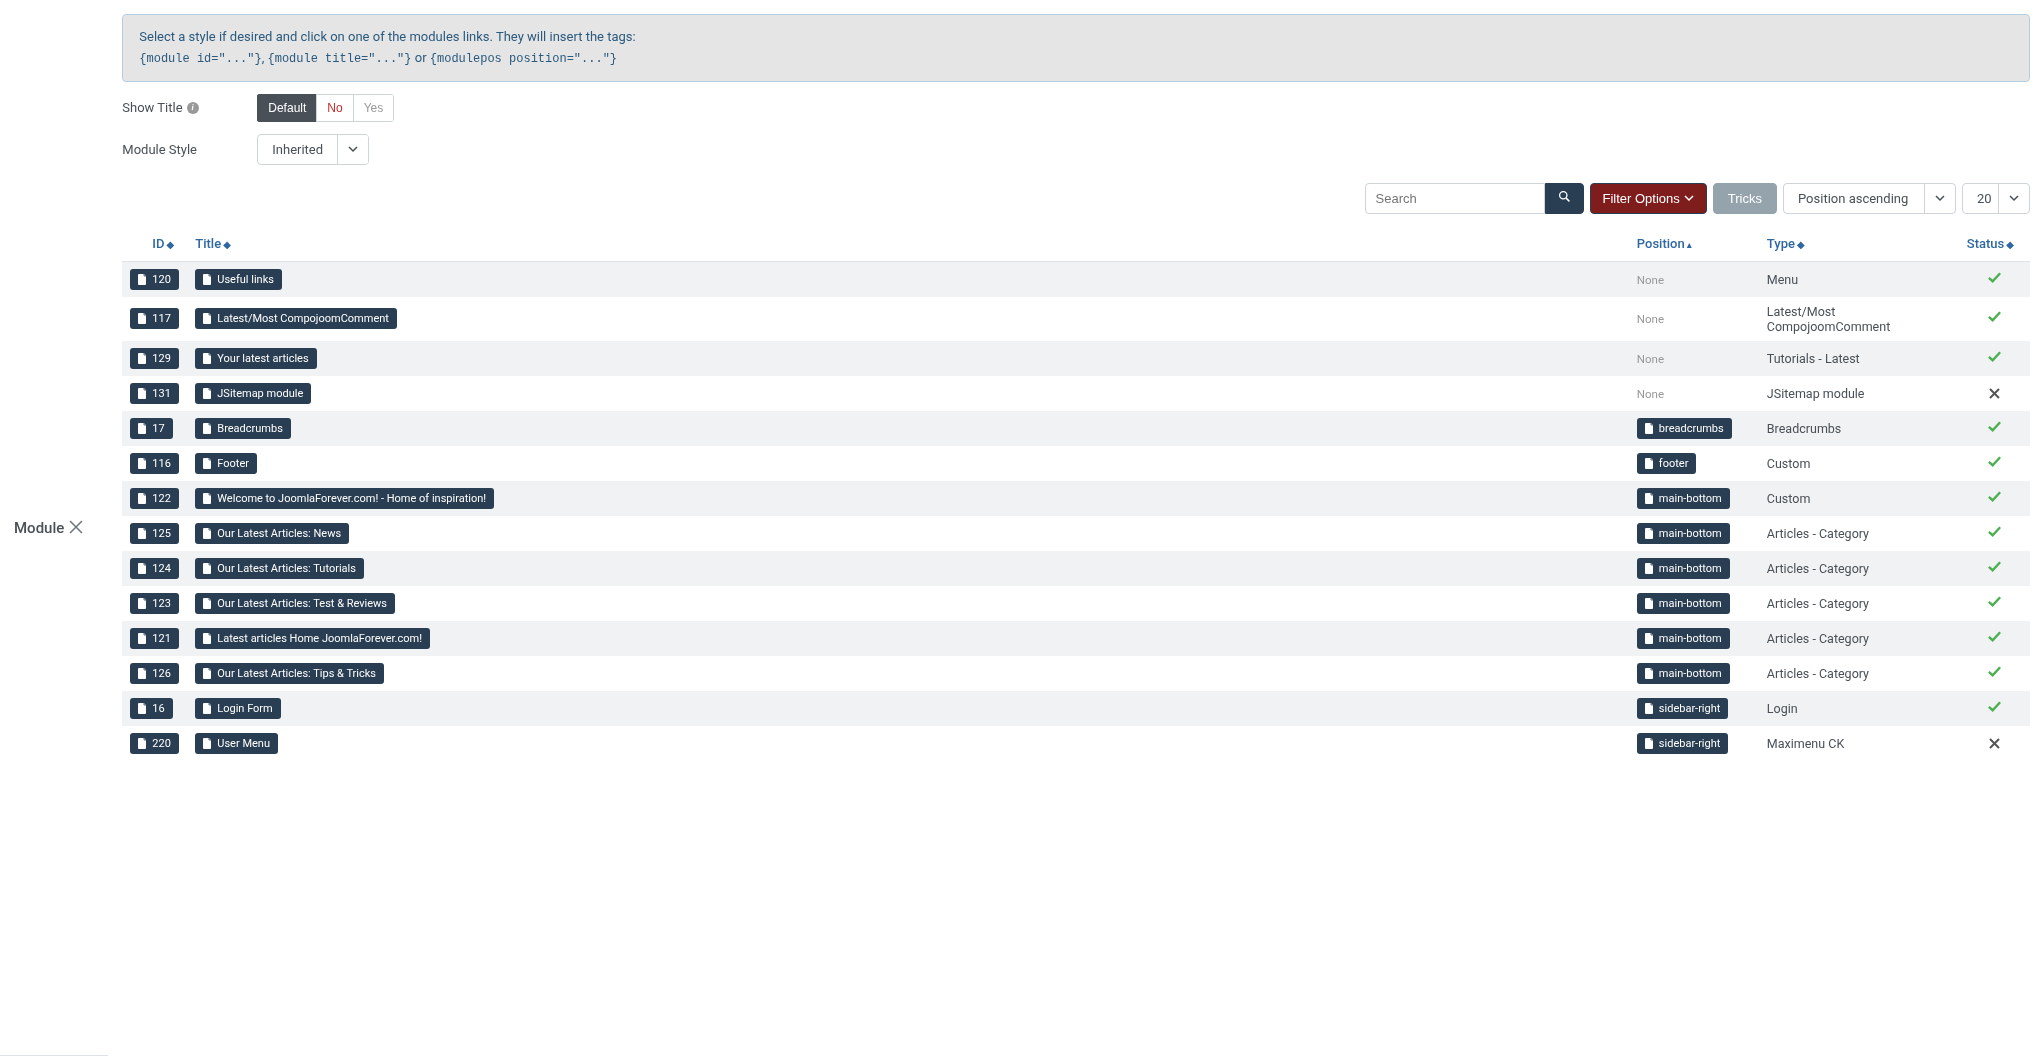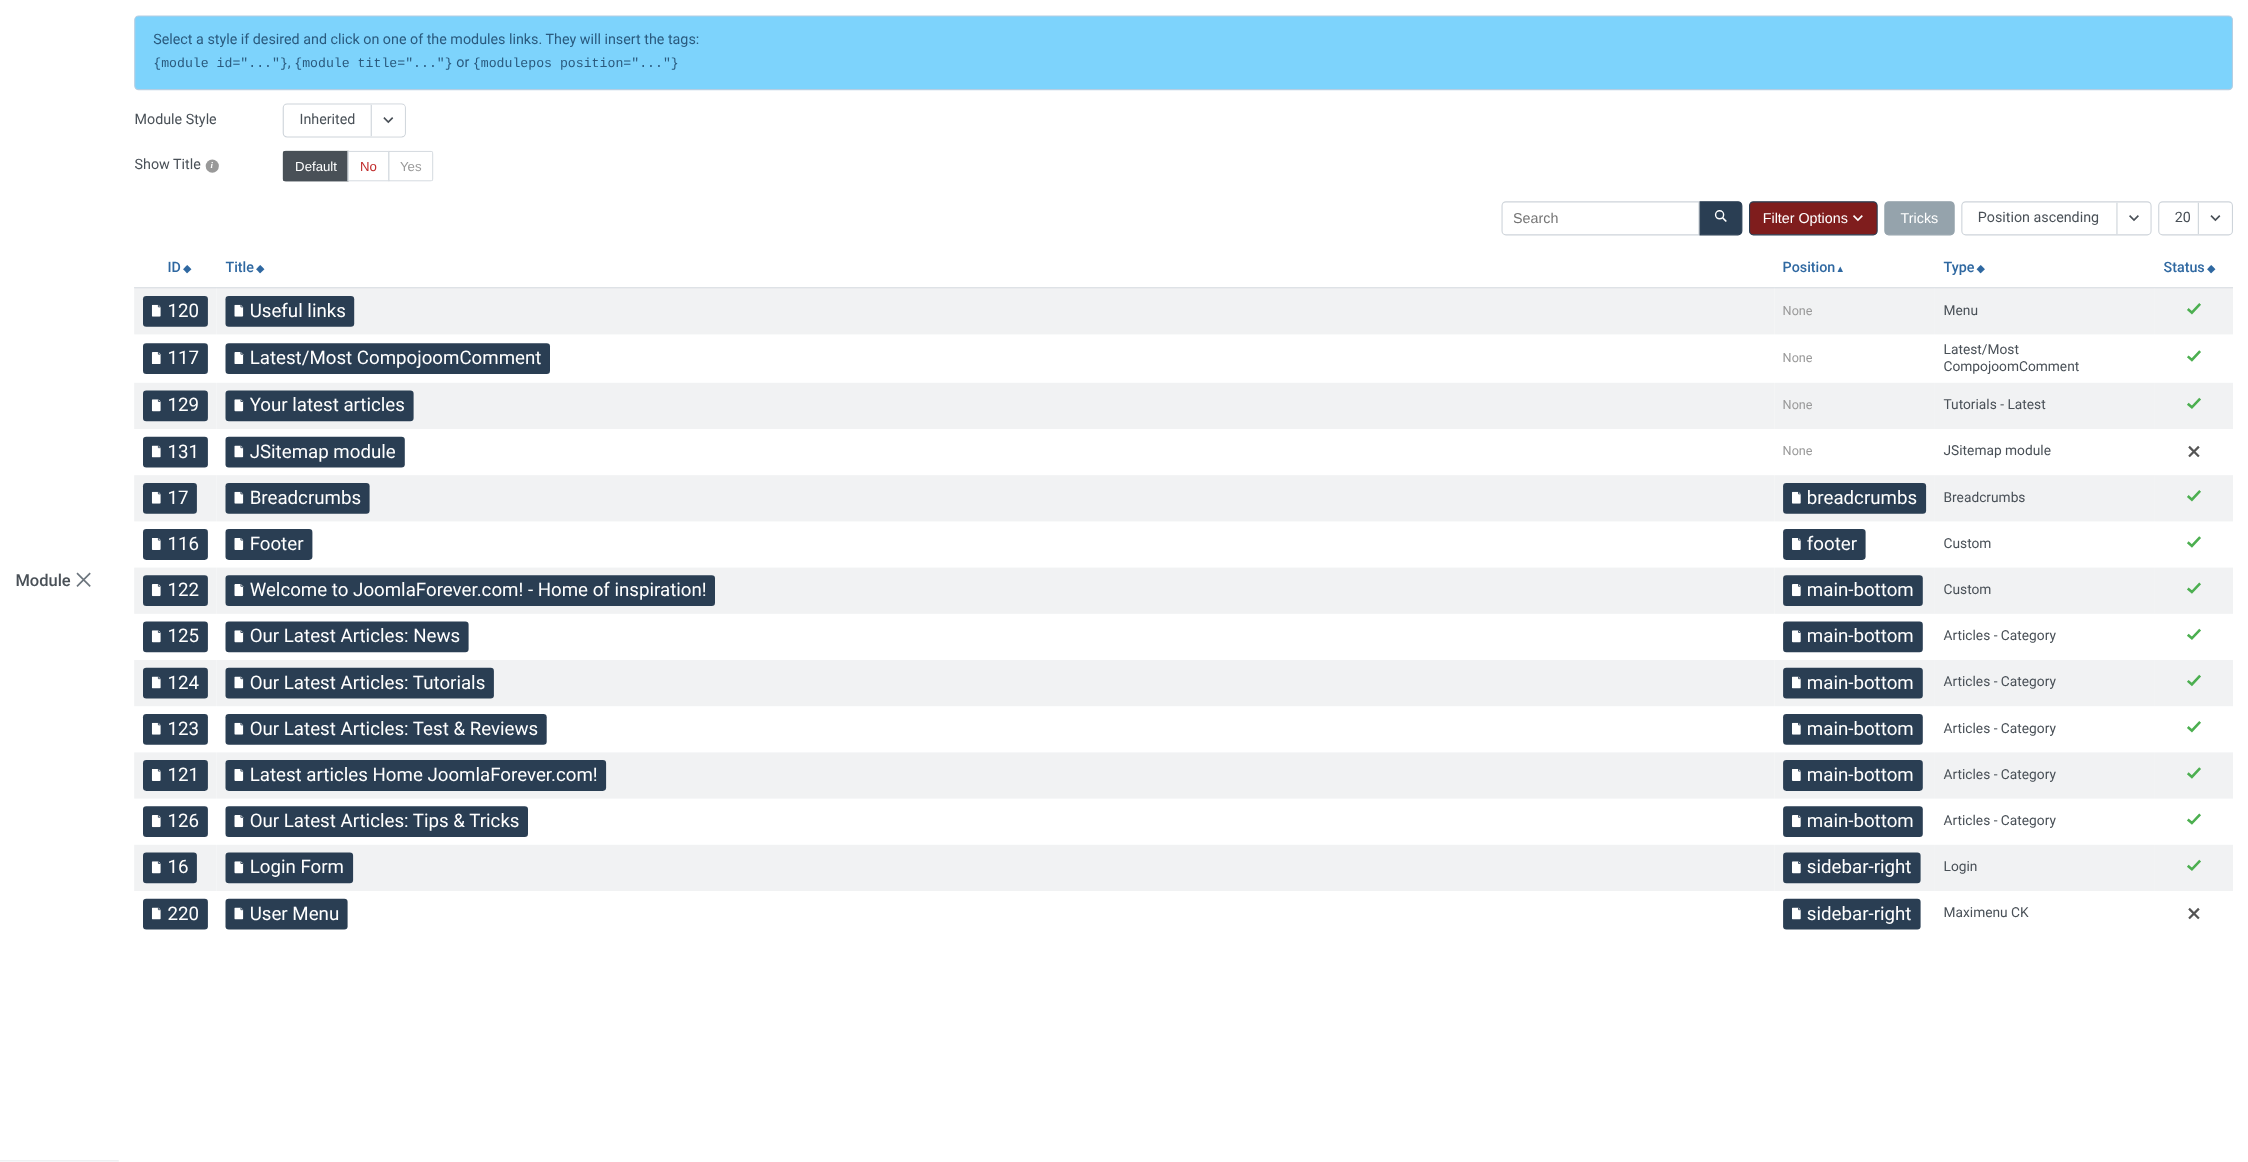--- a/index.html
+++ b/index.html
@@ -40,21 +40,21 @@
       flex: 1;
       overflow-y: auto;
       padding: 14px;
     }
 
     .modal-body::-webkit-scrollbar { width: 10px; }
     .modal-body::-webkit-scrollbar-track { background: #f1f1f1; }
     .modal-body::-webkit-scrollbar-thumb { background: #c1c1c1; border-radius: 5px; }
 
     .alert-info {
-      background: #7dd3fc;
+      background: #e5e5e5;
       border: 1px solid #b6cee2;
       border-radius: 4px;
       padding: 12px 16px;
       margin-bottom: 12px;
       color: #2a5a7e;
       font-size: 13px;
       line-height: 1.6;
     }
     .alert-info code {
       font-family: "Courier New", monospace;
@@ -211,21 +211,21 @@
     .col-type { width: 200px; }
     .col-status { width: 70px; text-align: center; }
 
     .chip {
       display: inline-flex;
       align-items: center;
       background: #2a3e53;
       color: #fff;
       border-radius: 3px;
       padding: 4px 8px;
-      font-size: 17px;
+      font-size: 11px;
       gap: 5px;
       cursor: pointer;
     }
     .chip .doc-icon {
       width: 9px;
       height: 11px;
     }
     .pos-none {
       color: #999;
       font-size: 11.5px;
@@ -262,40 +262,40 @@
   <div class="modal-body">
 
     <div class="alert-info">
       <div>Select a style if desired and click on one of the modules links. They will insert the tags:</div>
       <div>
         <code>{module id="..."}</code><span>, </span><code>{module title="..."}</code><span> or </span><code>{modulepos position="..."}</code>
       </div>
     </div>
 
     <div class="form-row">
+      <label class="form-label">
+        <span>Show Title</span>
+        <span class="info-icon">i</span>
+      </label>
+      <div class="btngroup">
+        <button class="btn active">Default</button>
+        <button class="btn no">No</button>
+        <button class="btn yes">Yes</button>
+      </div>
+    </div>
+
+    <div class="form-row">
       <label class="form-label">Module Style</label>
       <div class="select-wrap">
         <span class="value">Inherited</span>
         <span class="caret">
           <svg class="chevron-down" viewBox="0 0 10 10">
               <path d="M1 3 L5 7 L9 3" stroke="#495057" stroke-width="1.5" fill="none"></path>
             </svg>
         </span>
-      </div>
-    </div>
-
-    <div class="form-row">
-      <label class="form-label">
-        <span>Show Title</span>
-        <span class="info-icon">i</span>
-      </label>
-      <div class="btngroup">
-        <button class="btn active">Default</button>
-        <button class="btn no">No</button>
-        <button class="btn yes">Yes</button>
       </div>
     </div>
 
     <div class="filters-bar">
       <div class="search-group">
         <input class="search-input" type="text" placeholder="Search" style="">
         <button class="search-btn">
           <svg class="search-icon" viewBox="0 0 16 16">
               <circle cx="6.5" cy="6.5" r="4.5" stroke="#fff" stroke-width="1.6" fill="none"></circle>
               <line x1="10" y1="10" x2="14" y2="14" stroke="#fff" stroke-width="1.8"></line>

